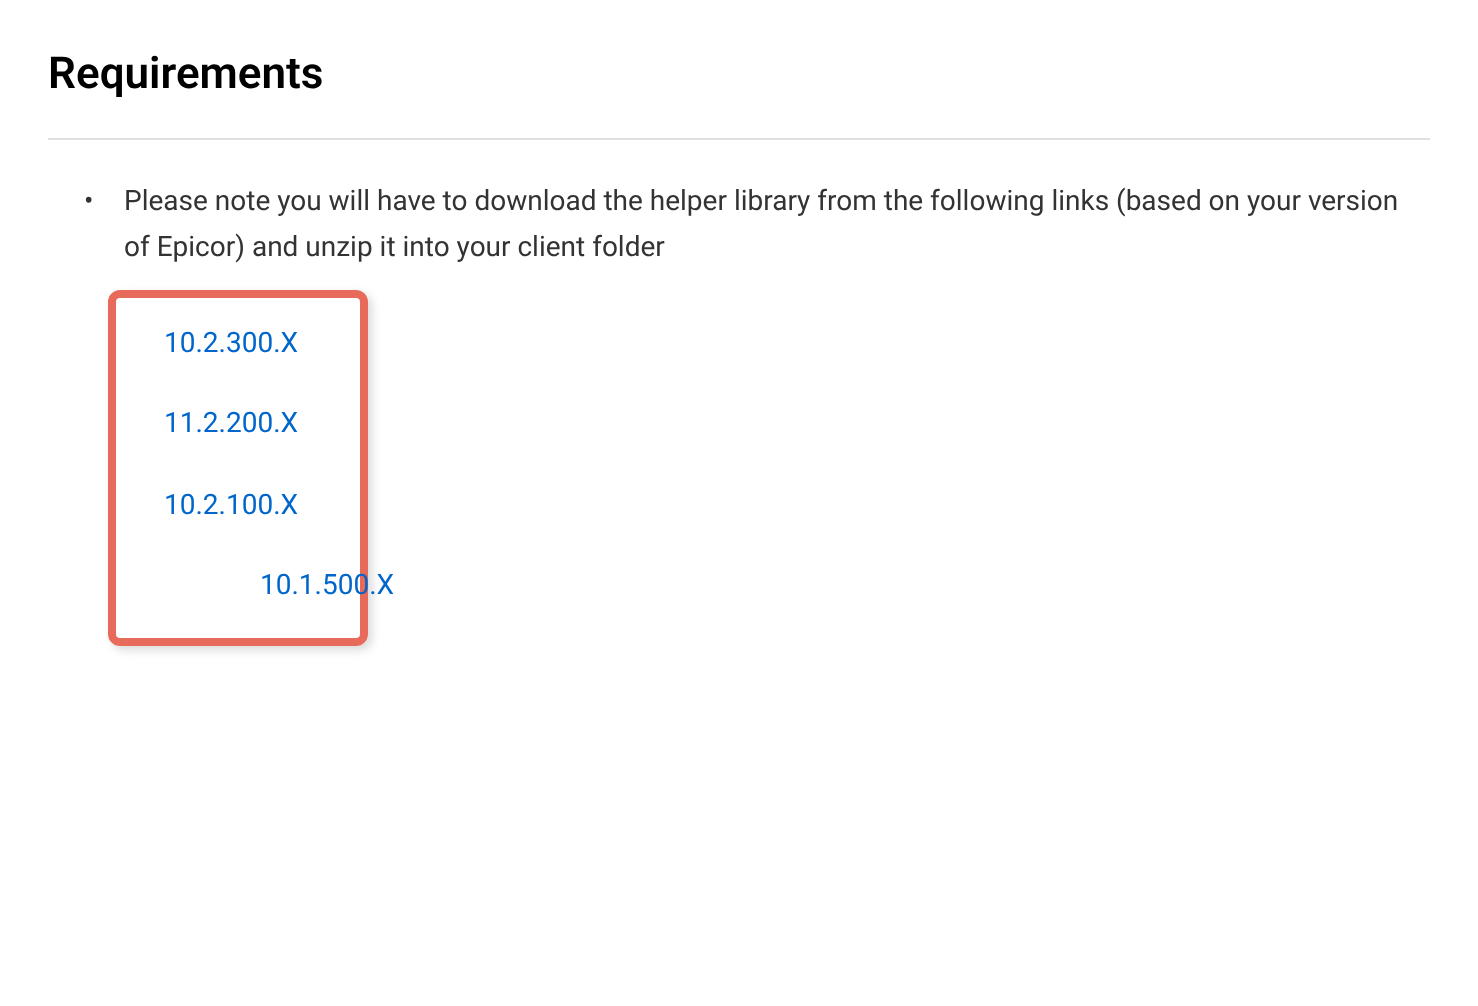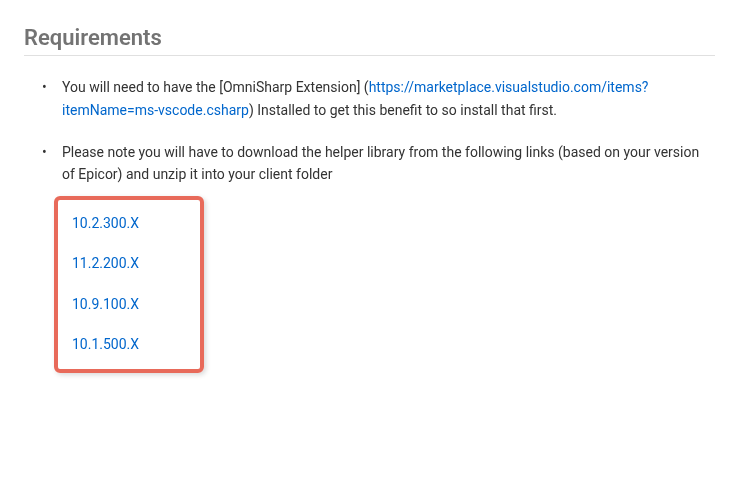--- a/index.html
+++ b/index.html
@@ -12,22 +12,22 @@
       font-size: 14px;
       color: #333;
       line-height: 1.6;
       padding: 20px 24px;
       width: 739px;
       background: #fff;
     }
     h2 {
       font-size: 22px;
       font-weight: 600;
-      color: #737373;
-      margin-bottom: 0;
+      color: #000000;
+      margin-bottom: 14px;
     }
     hr.section-divider {
       border: none;
       border-top: 1px solid #e0e0e0;
       margin-bottom: 20px;
     }
     ul.main-list {
       list-style: none;
       padding-left: 8px;
     }
@@ -44,58 +44,54 @@
       font-size: 14px;
       color: #333;
     }
     a.link {
       color: #0066cc;
       text-decoration: none;
     }
     .version-box {
       border: 4px solid #e86a5a;
       border-radius: 6px;
-      padding: 12px 14px 6px 14px;
+      padding: 12px 14px 6px 24px;
       margin-top: 10px;
       margin-left: -8px;
-      width: 150px;
+      width: 130px;
       box-shadow: 2px 2px 5px rgba(0,0,0,0.15);
     }
     .version-item {
       display: block;
       color: #0066cc;
       text-decoration: none;
       font-size: 14px;
       margin-bottom: 18px;
     }
     .version-item:last-child {
       margin-bottom: 8px;
+      margin-left: 48px;
     }
     .li-content {
       display: inline;
     }
   </style>
 </head>
 <body>
 
 <h2>Requirements</h2>
 <hr class="section-divider">
 
 <ul class="main-list">
 
-  <li>
-    <span class="li-content">
-      <span>You will need to have the [OmniSharp Extension] (</span><a class="link" href="#">https://marketplace.visualstudio.com/items?itemName=ms-vscode.csharp</a><span>) Installed to get this benefit to so install that first.</span>
-    </span>
-  </li>
 
 
   <li>
     <span class="li-content">Please note you will have to download the helper library from the following links (based on your version of Epicor) and unzip it into your client folder</span>
     <div class="version-box">
       <a class="version-item" href="#">10.2.300.X</a>
       <a class="version-item" href="#">11.2.200.X</a>
-      <a class="version-item" href="#">10.9.100.X</a>
+      <a class="version-item" href="#">10.2.100.X</a>
       <a class="version-item" href="#">10.1.500.X</a>
     </div>
   </li>
 
 </ul>
 
 </body></html>

